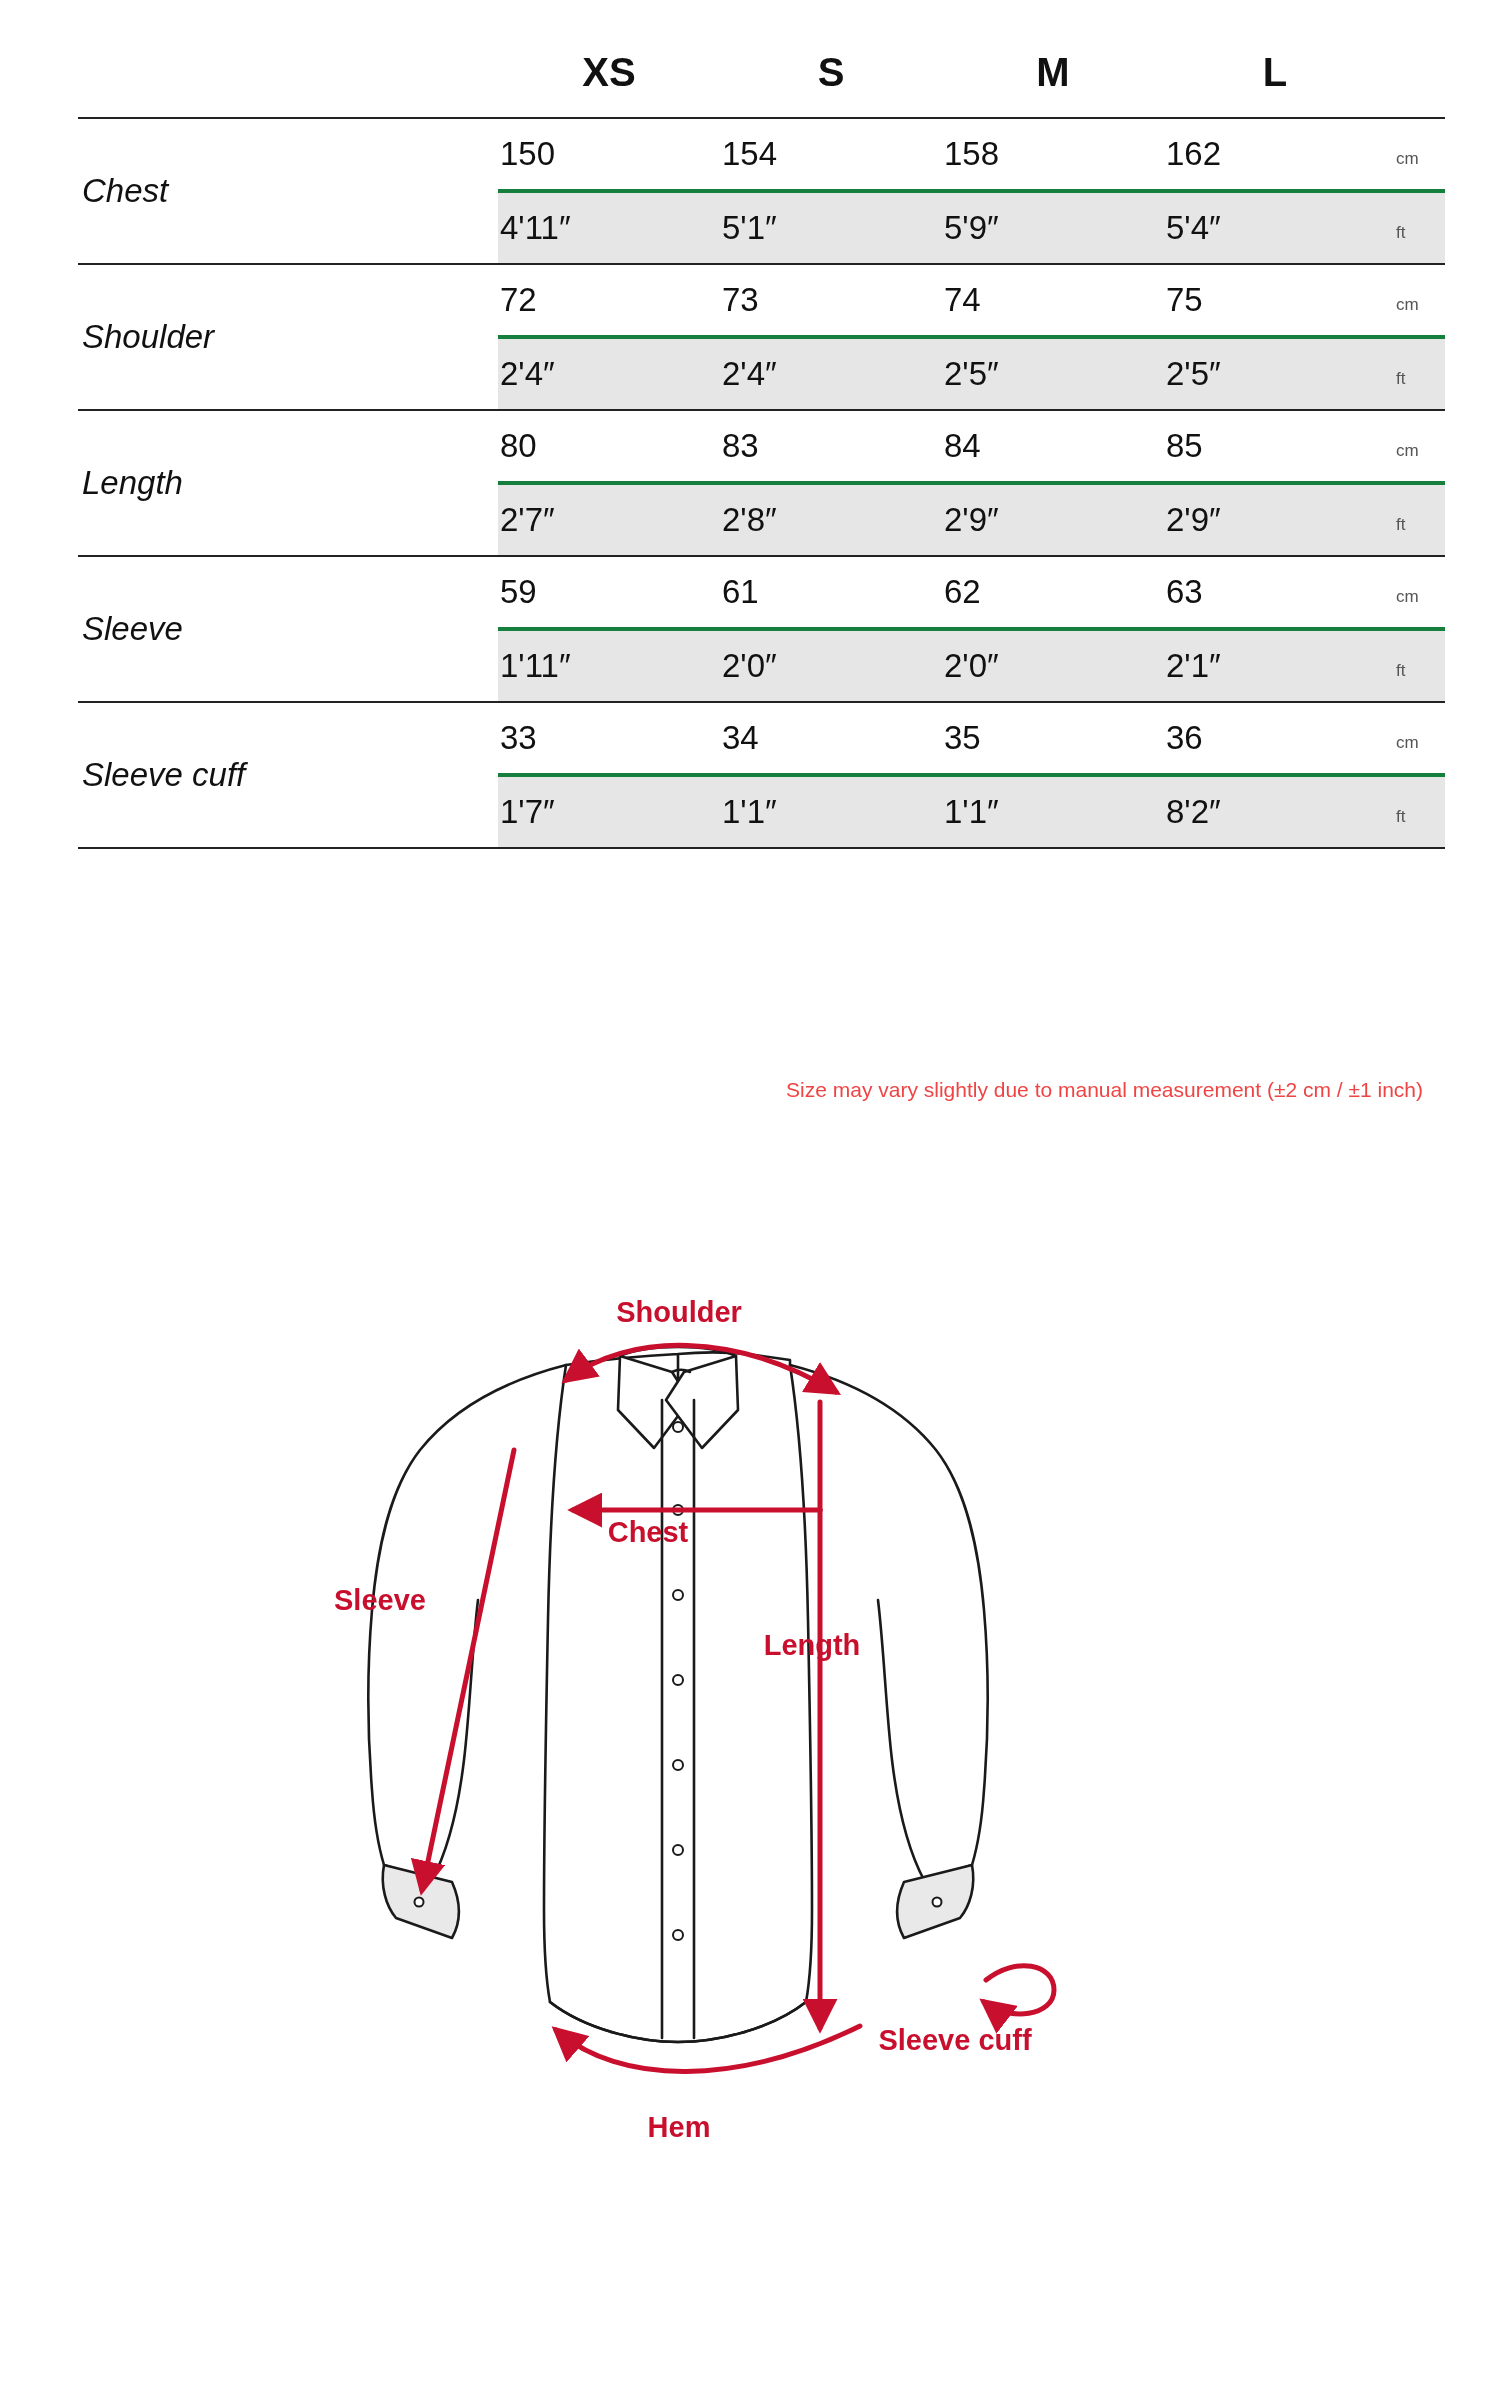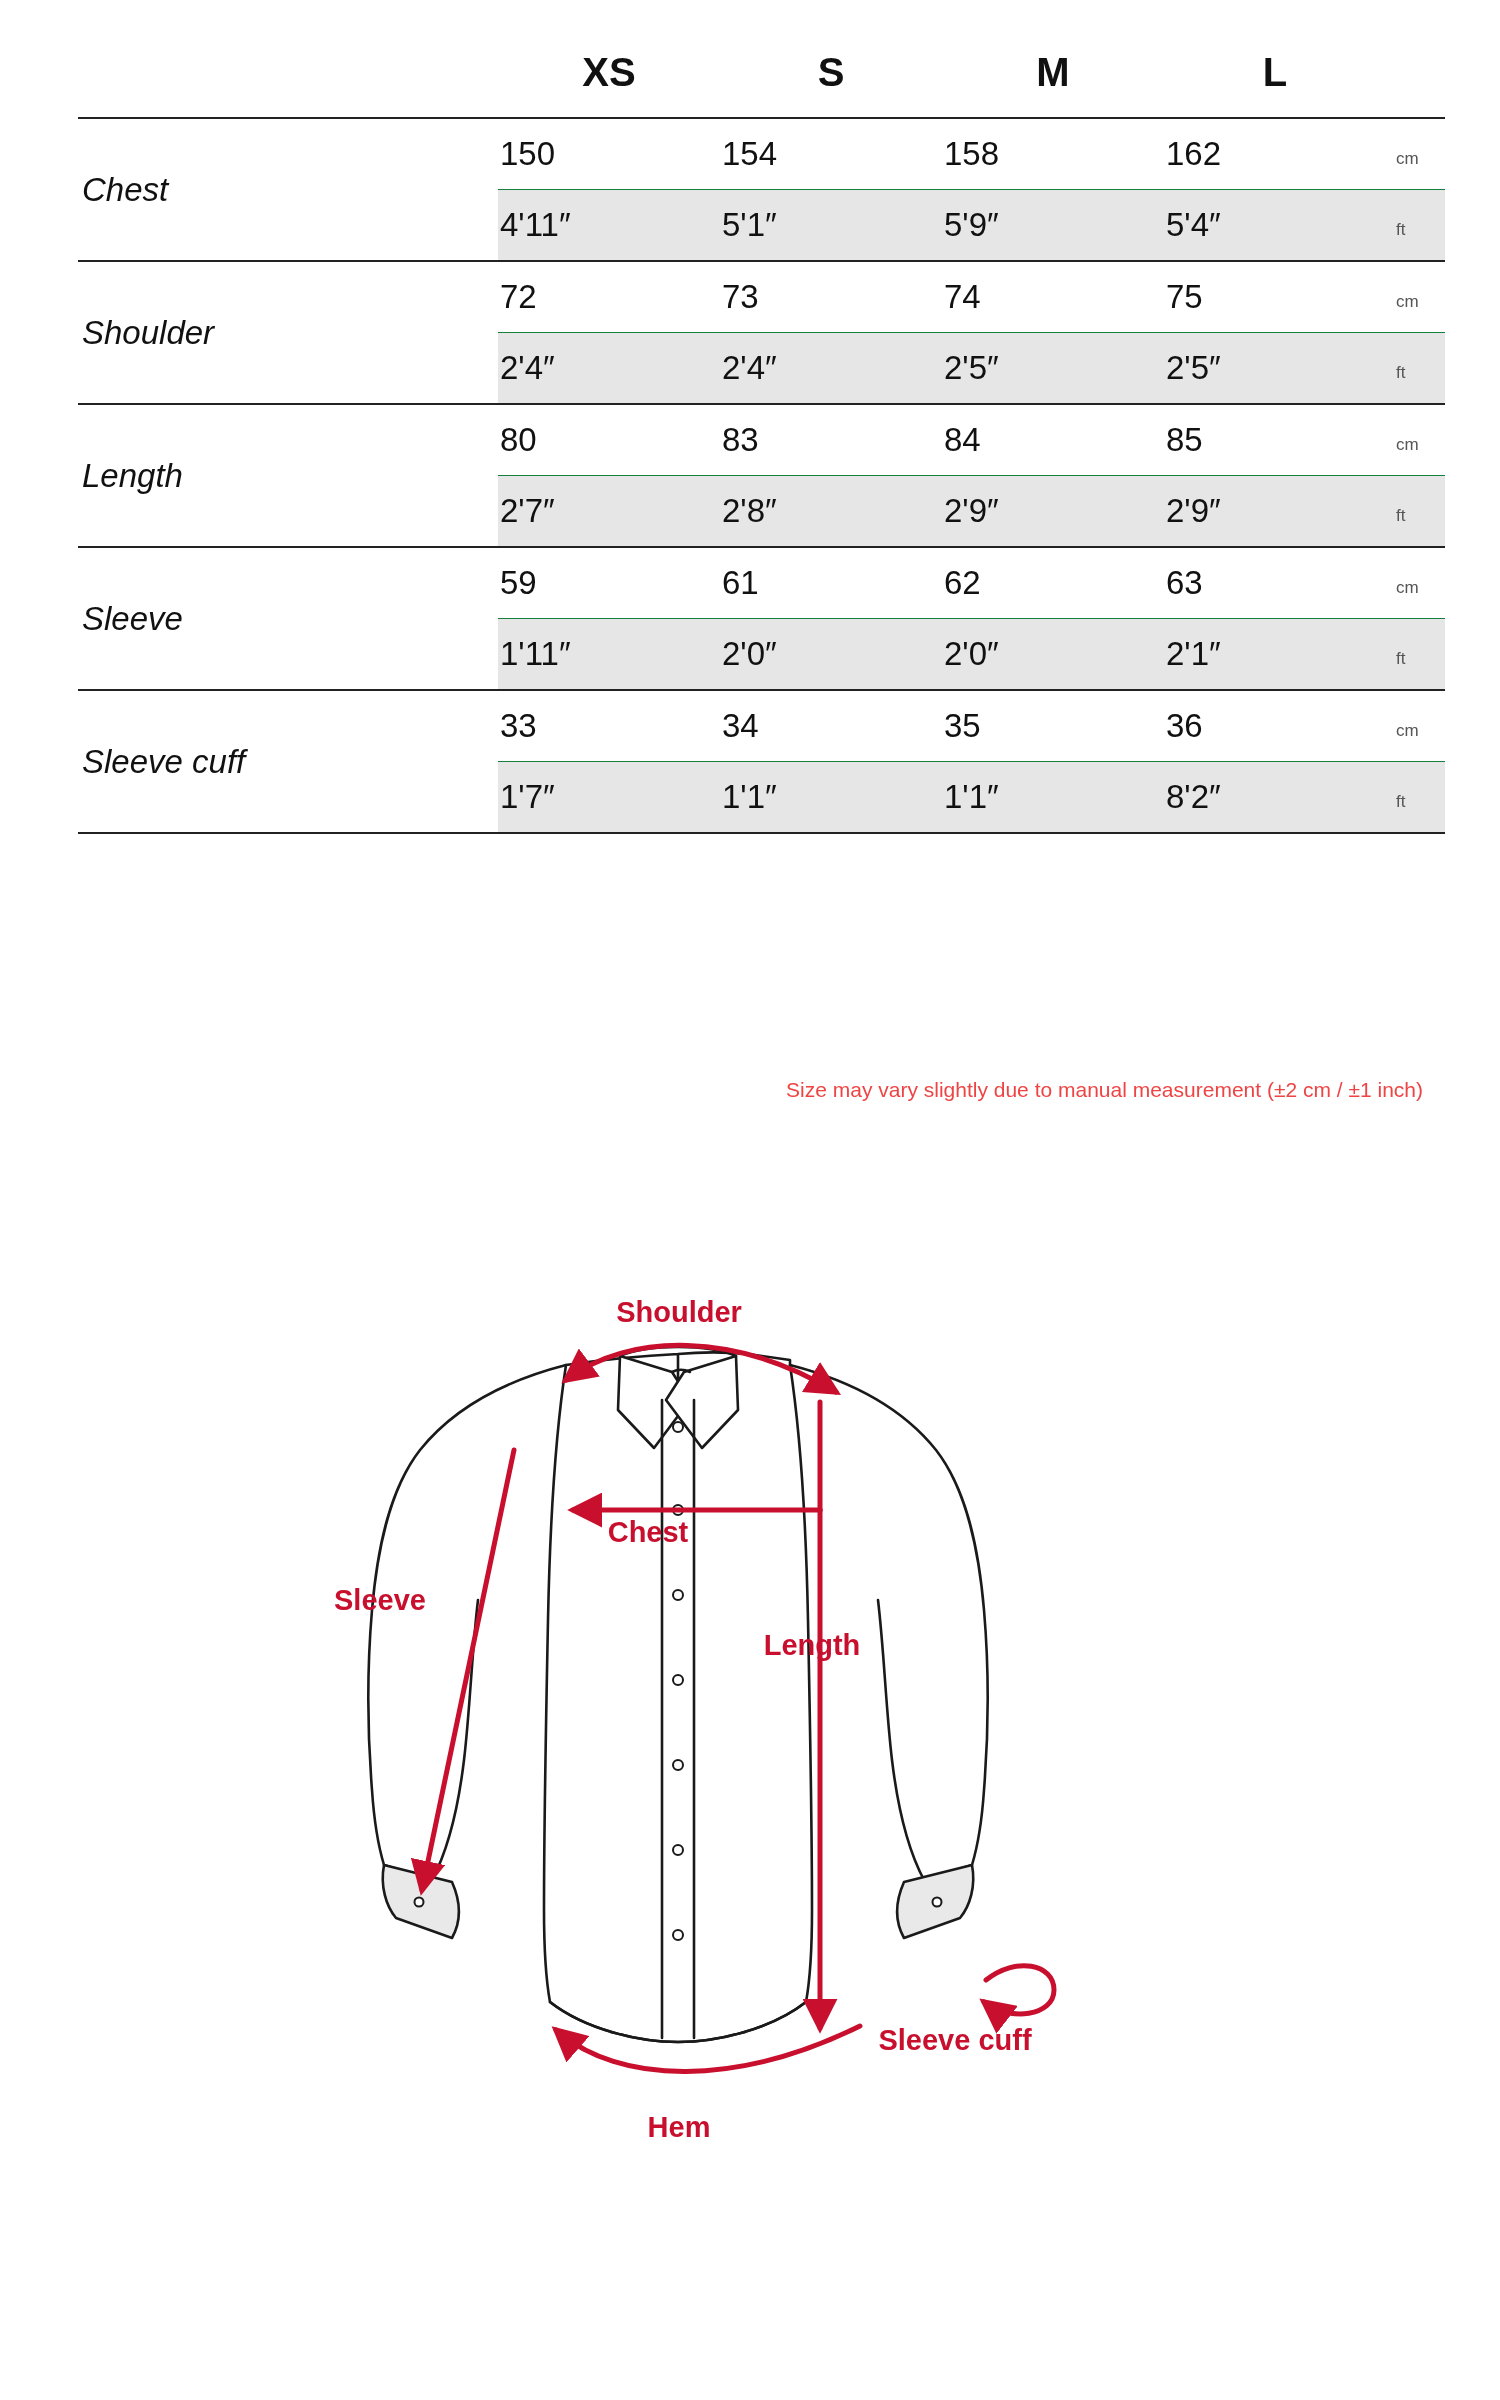--- a/index.html
+++ b/index.html
@@ -71,21 +71,21 @@
 
   tr.cm-row td.row-label,
   tr.cm-row td.val,
   tr.cm-row td.unit { background: #ffffff; }
 
   tr.ft-row td.val,
   tr.ft-row td.unit { background: #e6e6e6; }
 
   
   tr.cm-row td { border-top: 2px solid #222; }
-  tr.ft-row td.val, tr.ft-row td.unit { border-top: 1px solid #15803d; margin-top: 32px; }
+  tr.ft-row td.val, tr.ft-row td.unit { border-top: 4px solid #15803d; margin-top: 32px; }
   tr.head-row th { border-bottom: none; }
   tr.last-border td { border-top: 2px solid #222; }
 
   .note {
     position: absolute;
     left: 78px;
     top: 1078px;
     width: 1345px;
     text-align: right;
     font-size: 21px;

